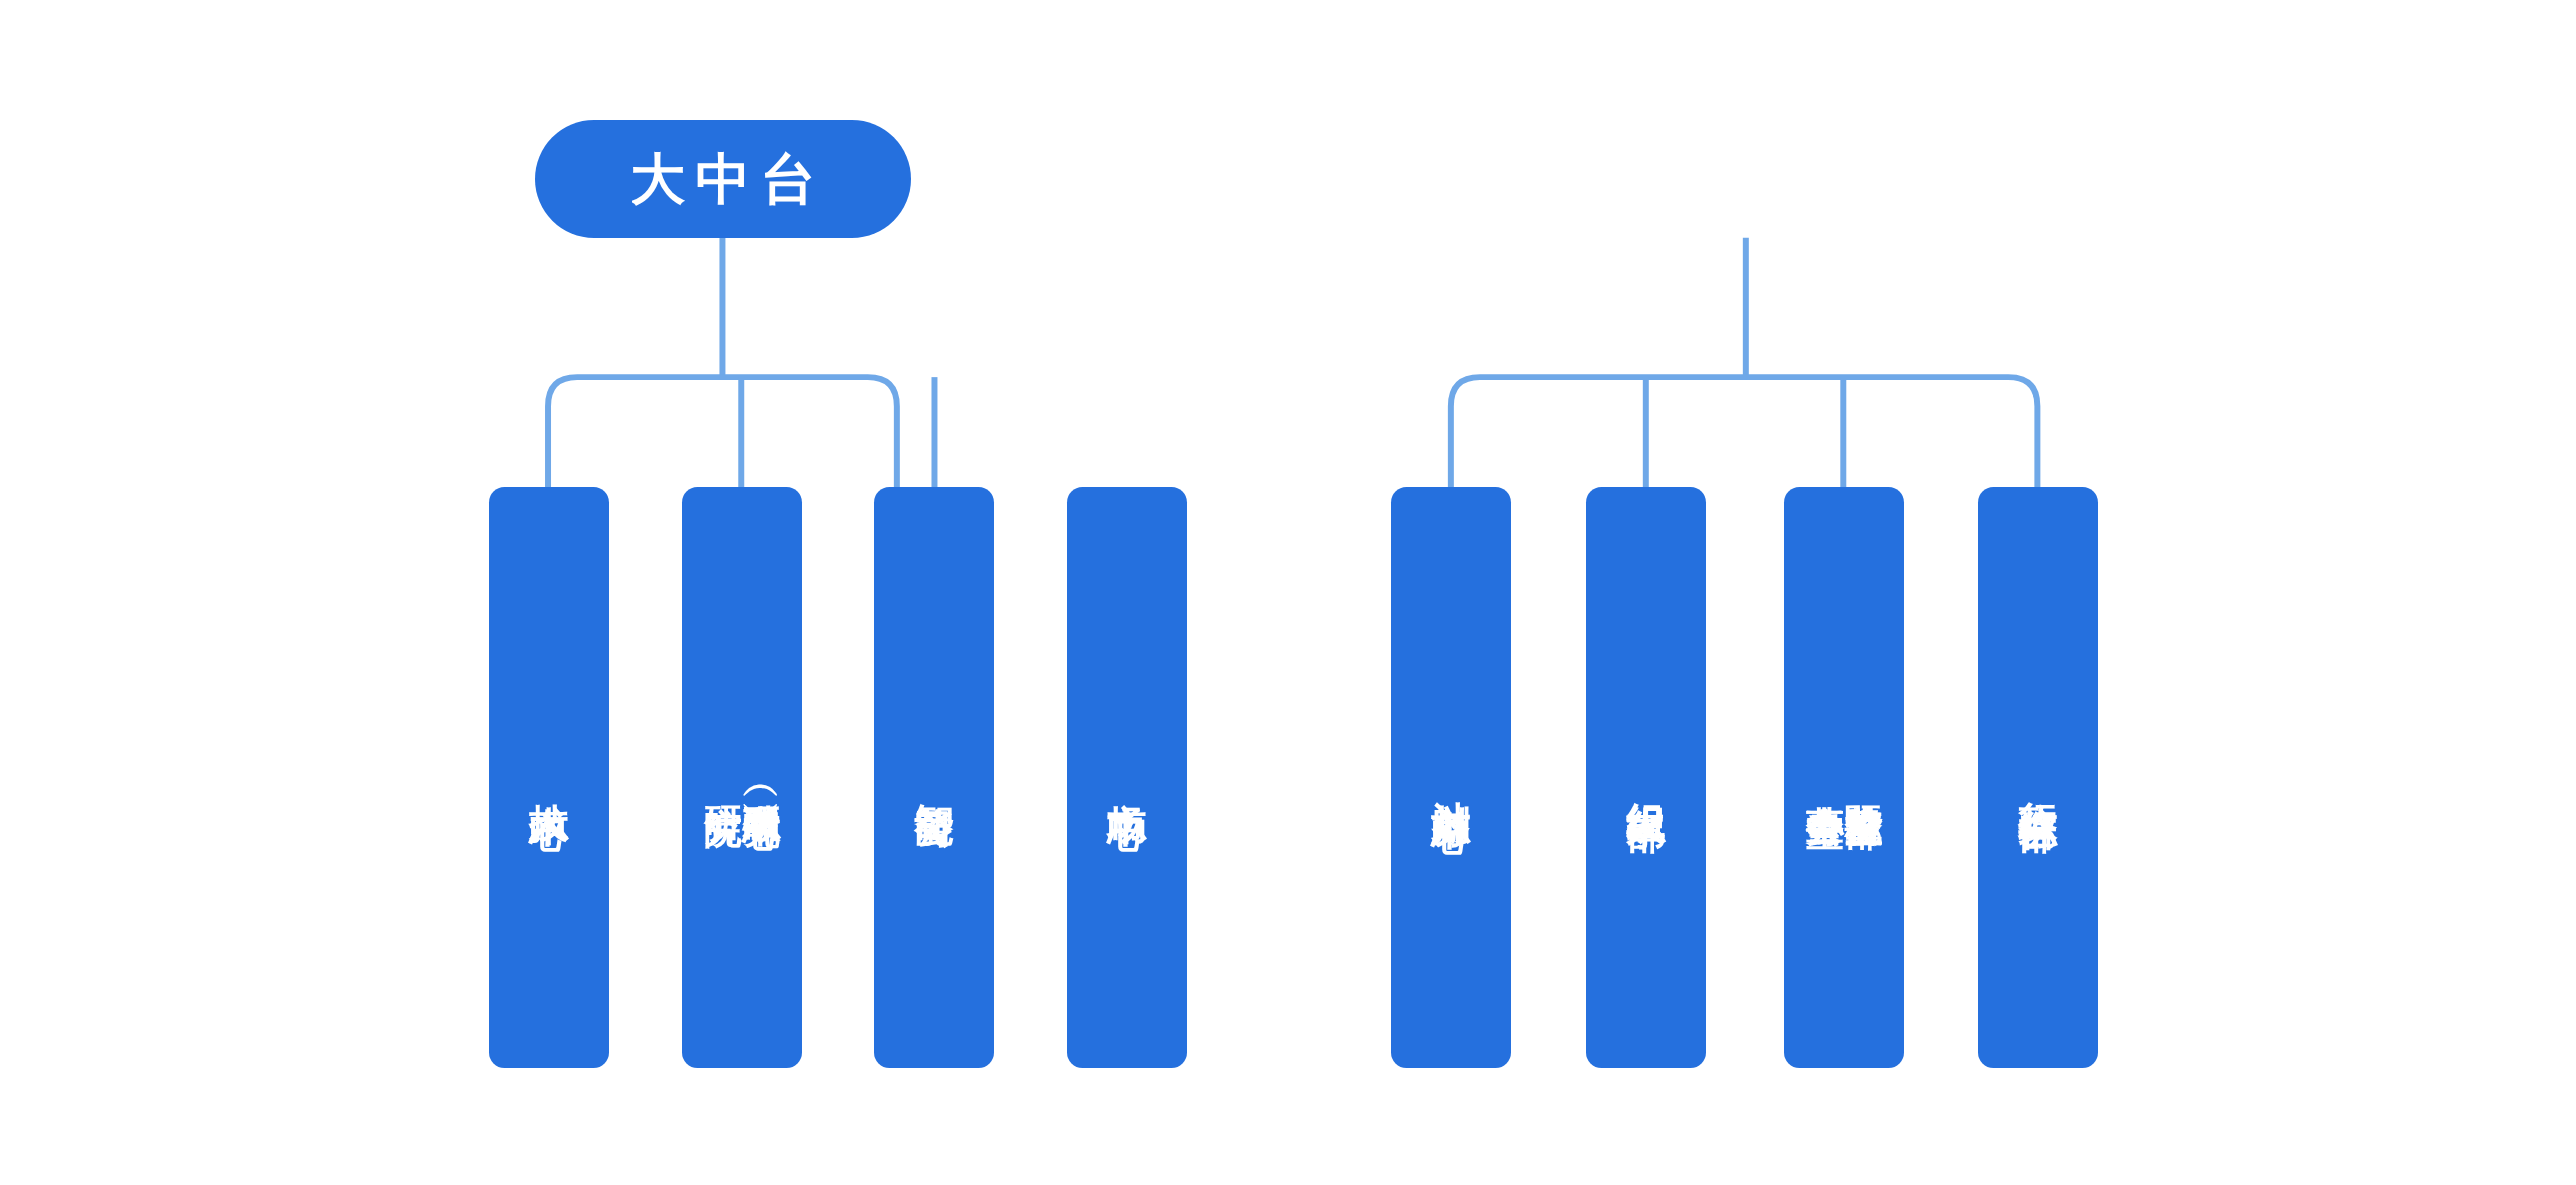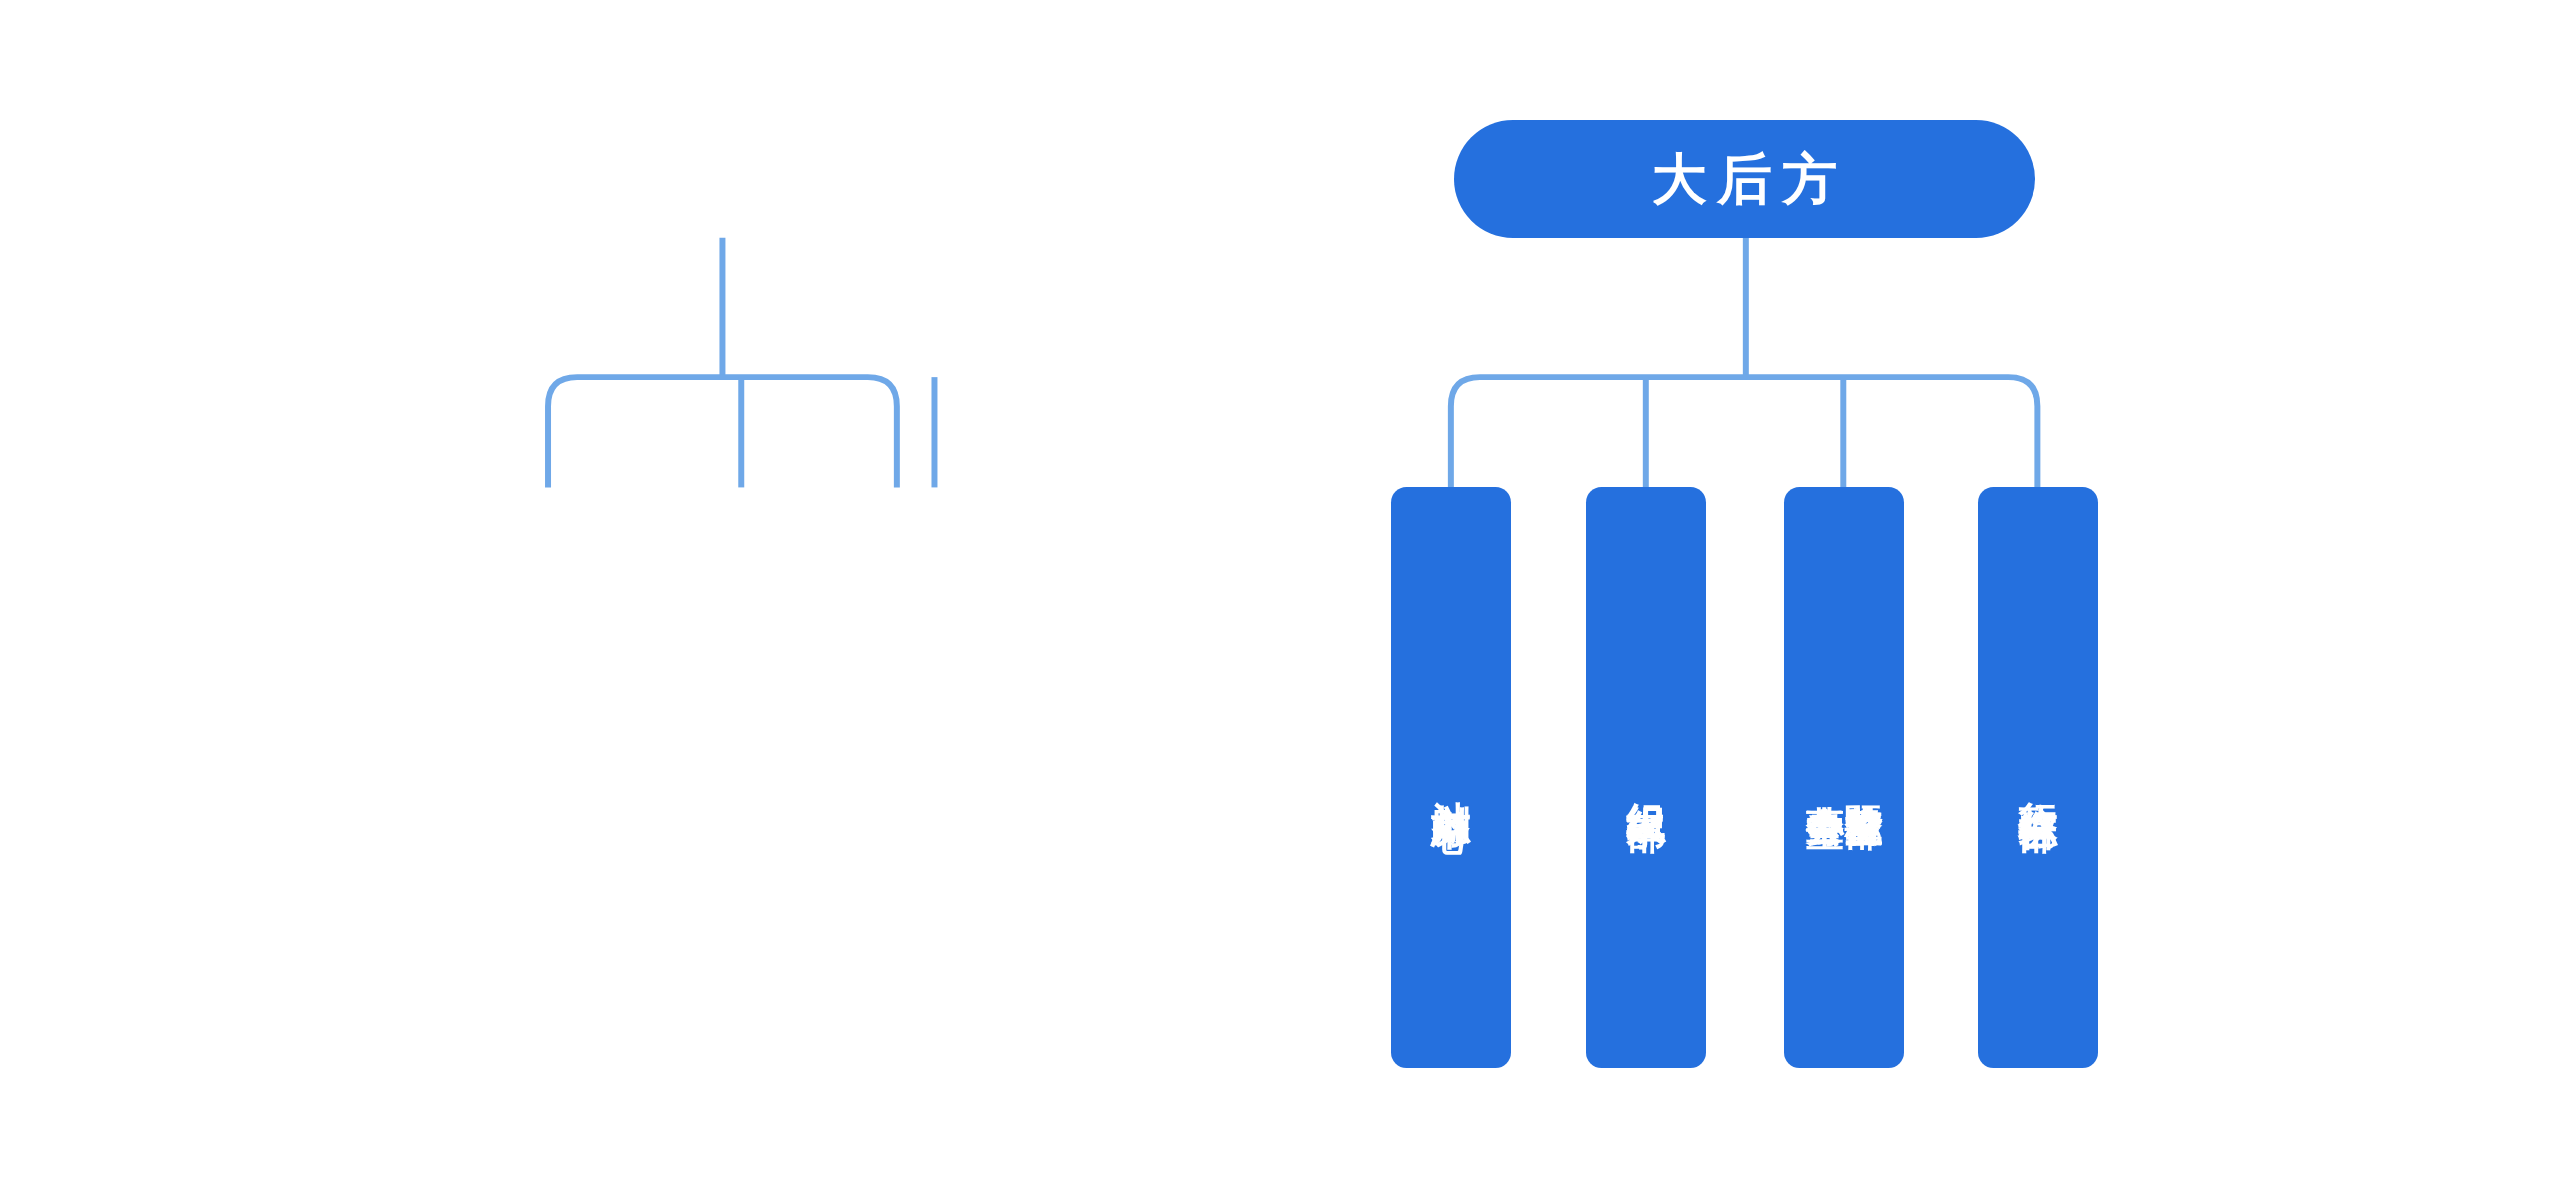--- a/index.html
+++ b/index.html
@@ -130,26 +130,50 @@
 
     <path d="M 867 441 L 867 570" fill="none" stroke="#6FA8E8" stroke-width="7"></path>
     <path d="M 1093 441 L 1093 570" fill="none" stroke="#6FA8E8" stroke-width="7"></path>
 
     <path d="M 2042 278 L 2042 441" fill="none" stroke="#6FA8E8" stroke-width="7" stroke-linecap="butt"></path>
     <path d="M 1697 570 L 1697 475 Q 1697 441 1731 441 L 2349 441 Q 2383 441 2383 475 L 2383 570" fill="none" stroke="#6FA8E8" stroke-width="7" stroke-linecap="butt"></path>
     <path d="M 1925 441 L 1925 570" fill="none" stroke="#6FA8E8" stroke-width="7"></path>
     <path d="M 2156 441 L 2156 570" fill="none" stroke="#6FA8E8" stroke-width="7"></path>
   </svg>
 
+  <div class="org-group" id="group-center">
+
+    <div class="group-header">
+      <span class="group-header-label">大中台</span>
+    </div>
+
+    <div class="node-row">
+
+      <div class="node-box">
+        <span class="node-line">技术中心</span>
+      </div>
+
+      <div class="node-box two-line">
+        <span class="node-line">（碳中和研究中心）</span>
+        <span class="node-line">研究院</span>
+      </div>
+
+      <div class="node-box">
+        <span class="node-line">智能公司</span>
+      </div>
+
+      <div class="node-box">
+        <span class="node-line">市场中心</span>
+      </div>
+
+    </div>
+  </div>
 
   <div class="org-group" id="group-support">
 
-    <div class="group-header">
-      <span class="group-header-label">大后方</span>
-    </div>
 
     <div class="node-row">
 
       <div class="node-box">
         <span class="node-line">计划财务中心</span>
       </div>
 
       <div class="node-box">
         <span class="node-line">组织人事部</span>
       </div>

